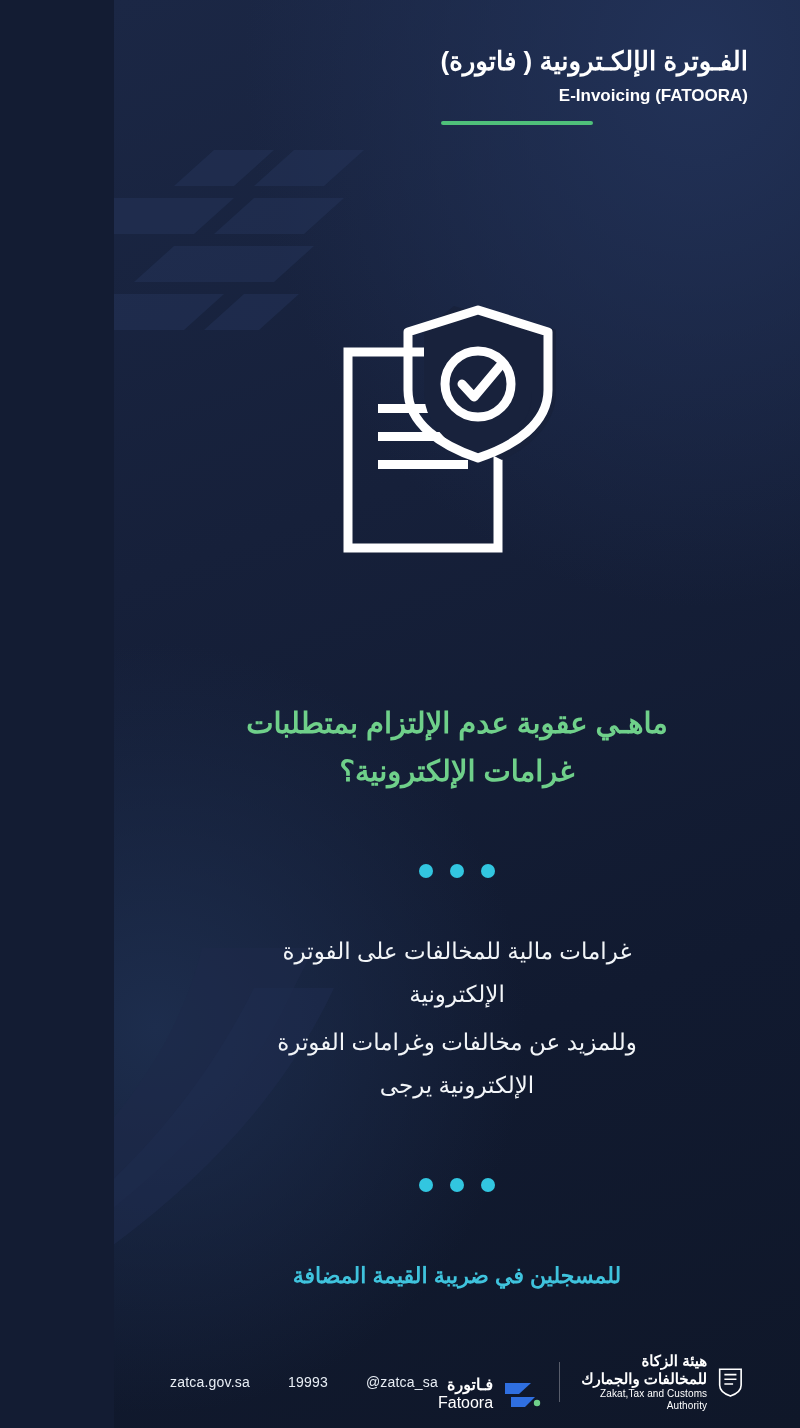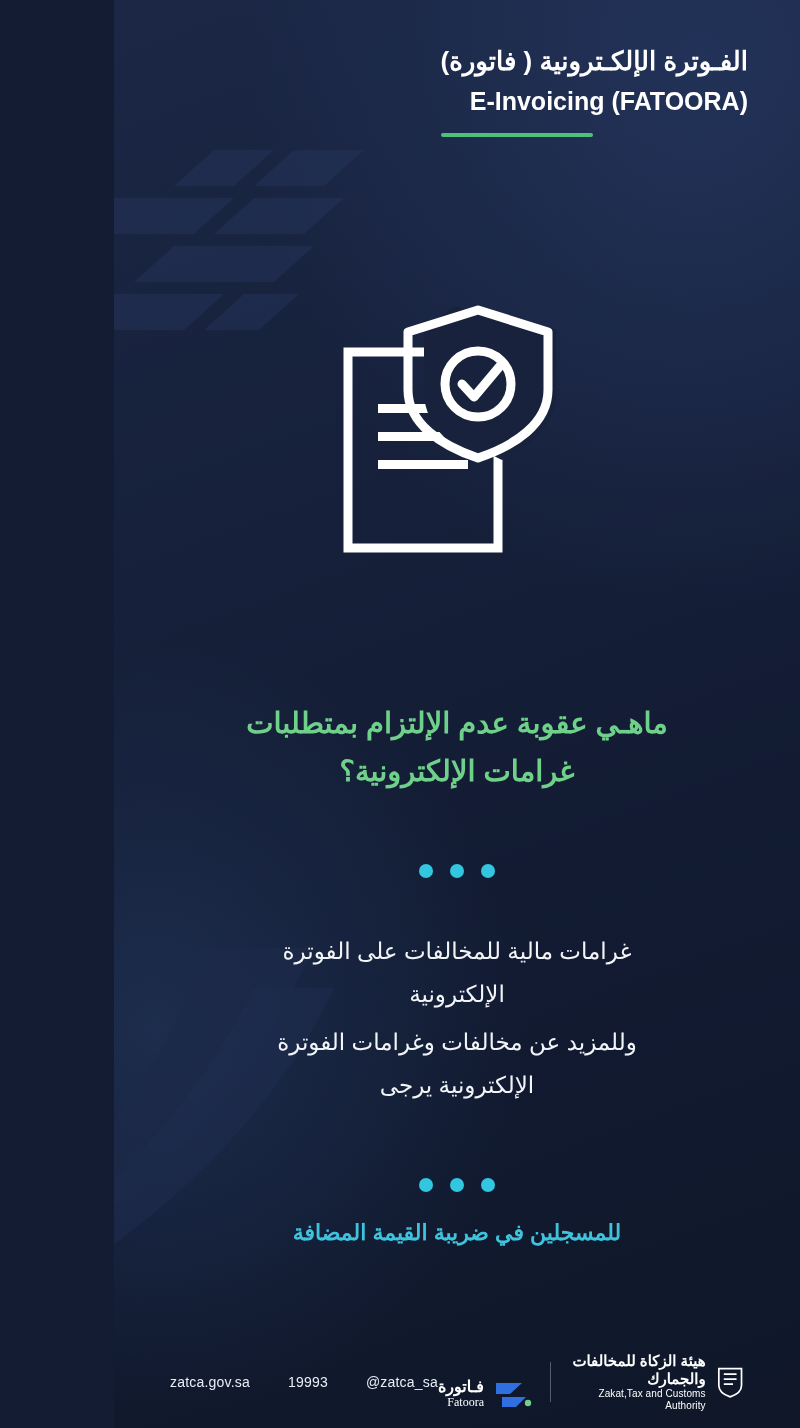--- a/index.html
+++ b/index.html
@@ -50,21 +50,21 @@
     text-align: right;
   }
   .header .ar {
     font-size: 26px;
     font-weight: 700;
     letter-spacing: .5px;
     color: #ffffff;
     line-height: 1.5;
   }
   .header .en {
-    font-size: 25px;
+    font-size: 17px;
     font-weight: 700;
     color: #ffffff;
     line-height: 1.5;
     direction: ltr;
     margin-top: 2px;
   }
   .header .rule {
     margin-top: 12px;
     margin-right: auto;
     margin-left: 0;
@@ -143,21 +143,21 @@
   .body-block .link {
     color: #6fd08a;
     font-weight: 700;
     direction: ltr;
     display: inline-block;
   }
 
   
   .footnote {
     position: absolute;
-    top: 1220px;
+    top: 1263px;
     left: 0;
     width: 100%;
     text-align: center;
     font-size: 22px;
     font-weight: 700;
     color: #3fc3dd;
   }
 
   
   .bottombar {
@@ -189,21 +189,21 @@
     display: flex;
     align-items: center;
     gap: 8px;
     margin-top: 24px;
   }
   .fatoora-text {
     text-align: right;
     line-height: 1.15;
   }
   .fatoora-text .ar { font-size: 16px; font-weight: 700; color: #fff; }
-  .fatoora-text .en { font-size: 12px; font-weight: 400; color: #fff; direction: ltr; font-family: Liberation Serif, serif; }
+  .fatoora-text .en { font-size: 16px; font-weight: 400; color: #fff; direction: ltr; }
   .divider-v {
     width: 1px;
     height: 40px;
     background: rgba(255,255,255,.3);
   }
   .zatca-logo {
     display: flex;
     align-items: center;
     gap: 10px;
   }

